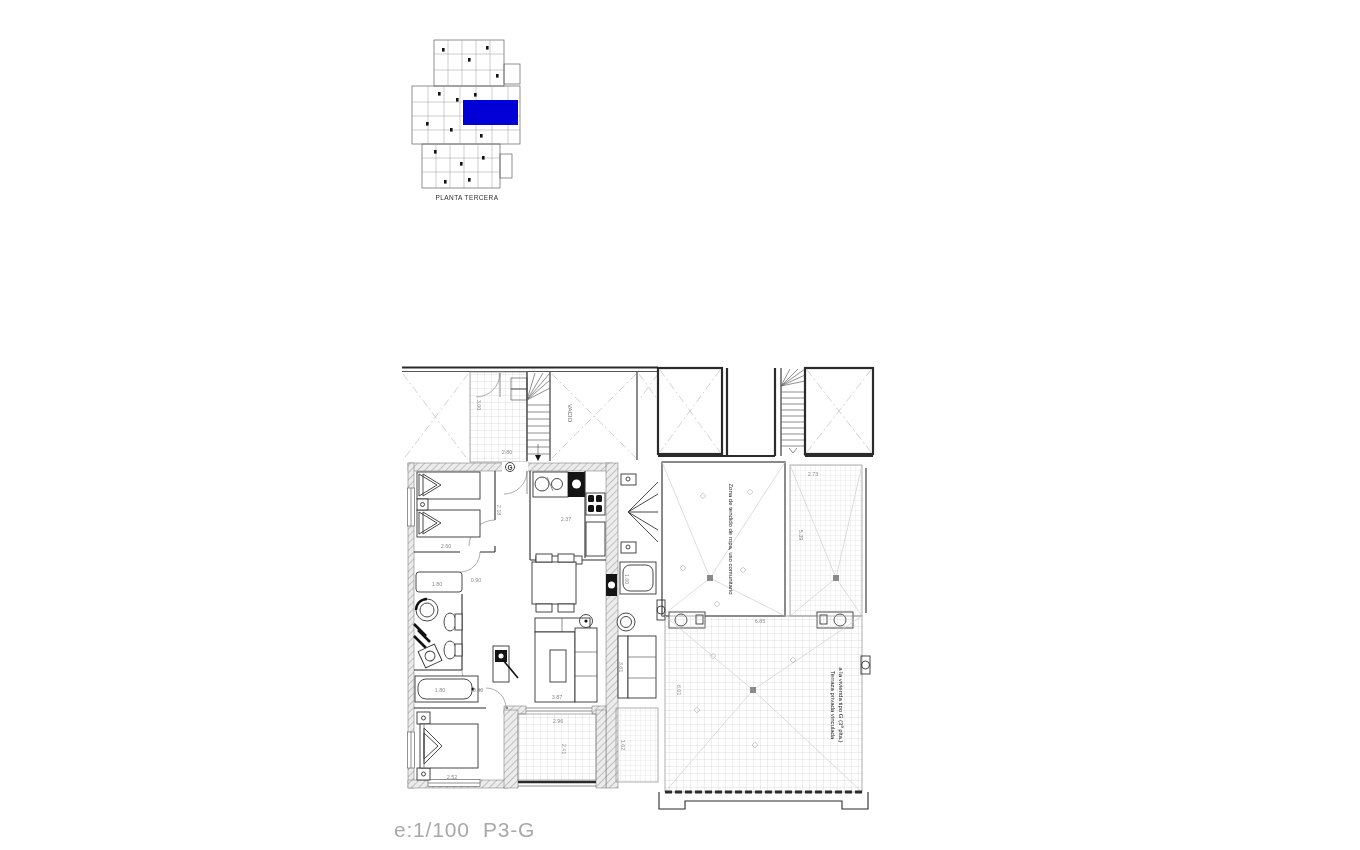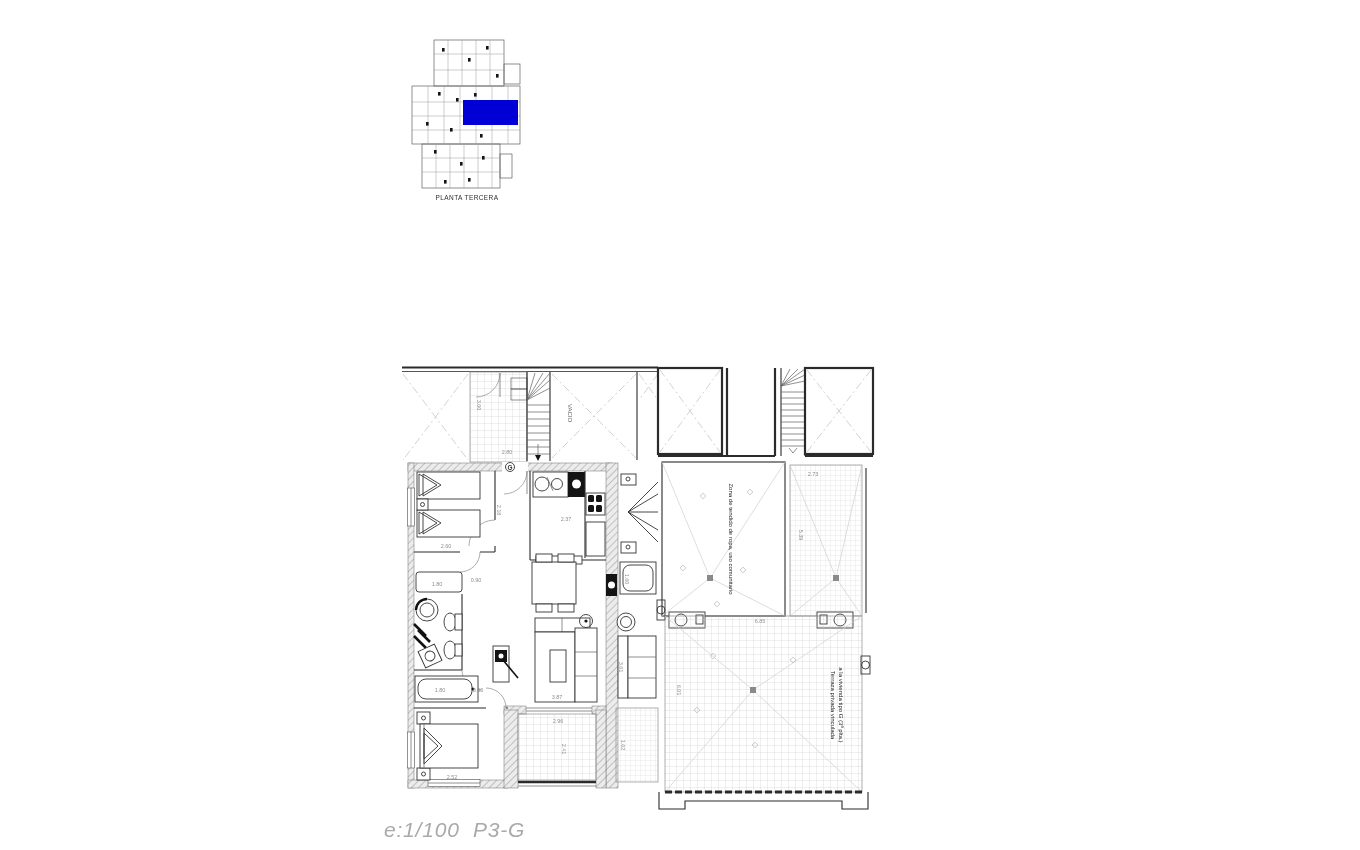--- a/index.html
+++ b/index.html
@@ -1,22 +1,22 @@
 <!DOCTYPE html>
 <html><head>
 <meta charset="utf-8">
 <style>
   html,body{margin:0;padding:0;background:#fff;}
   #canvas{position:relative;width:1360px;height:850px;background:#fff;overflow:hidden;
           font-family:"Liberation Sans",sans-serif;}
   .abs{position:absolute;}
   #keyCaption{left:408px;top:194px;width:118px;text-align:center;
               font-size:6.5px;letter-spacing:.4px;color:#2c2c2c;}
-  #footerLabel{left:384px;top:818px;font-size:21px;letter-spacing:.8px;
-               color:#a9a9a9;white-space:pre;font-style:italic;}
+  #footerLabel{left:394px;top:818px;font-size:21px;letter-spacing:.8px;
+               color:#a9a9a9;white-space:pre;}
   
   .w1{stroke:#2b2b2b;stroke-width:2.2;fill:none}
   .w2{stroke:#2b2b2b;stroke-width:1.1;fill:none}
   .thin{stroke:#606060;stroke-width:.7;fill:none}
   .thin2{stroke:#9a9a9a;stroke-width:.5;fill:none}
   .furn{stroke:#333;stroke-width:.9;fill:#fff}
   .furnNF{stroke:#333;stroke-width:.9;fill:none}
   .arc{stroke:#8b8b8b;stroke-width:.7;fill:none}
   .xline{stroke:#c6c6c6;stroke-width:.8;fill:none;stroke-dasharray:8 3 2 3}
   .diag{stroke:#cfcfcf;stroke-width:.7;fill:none}

